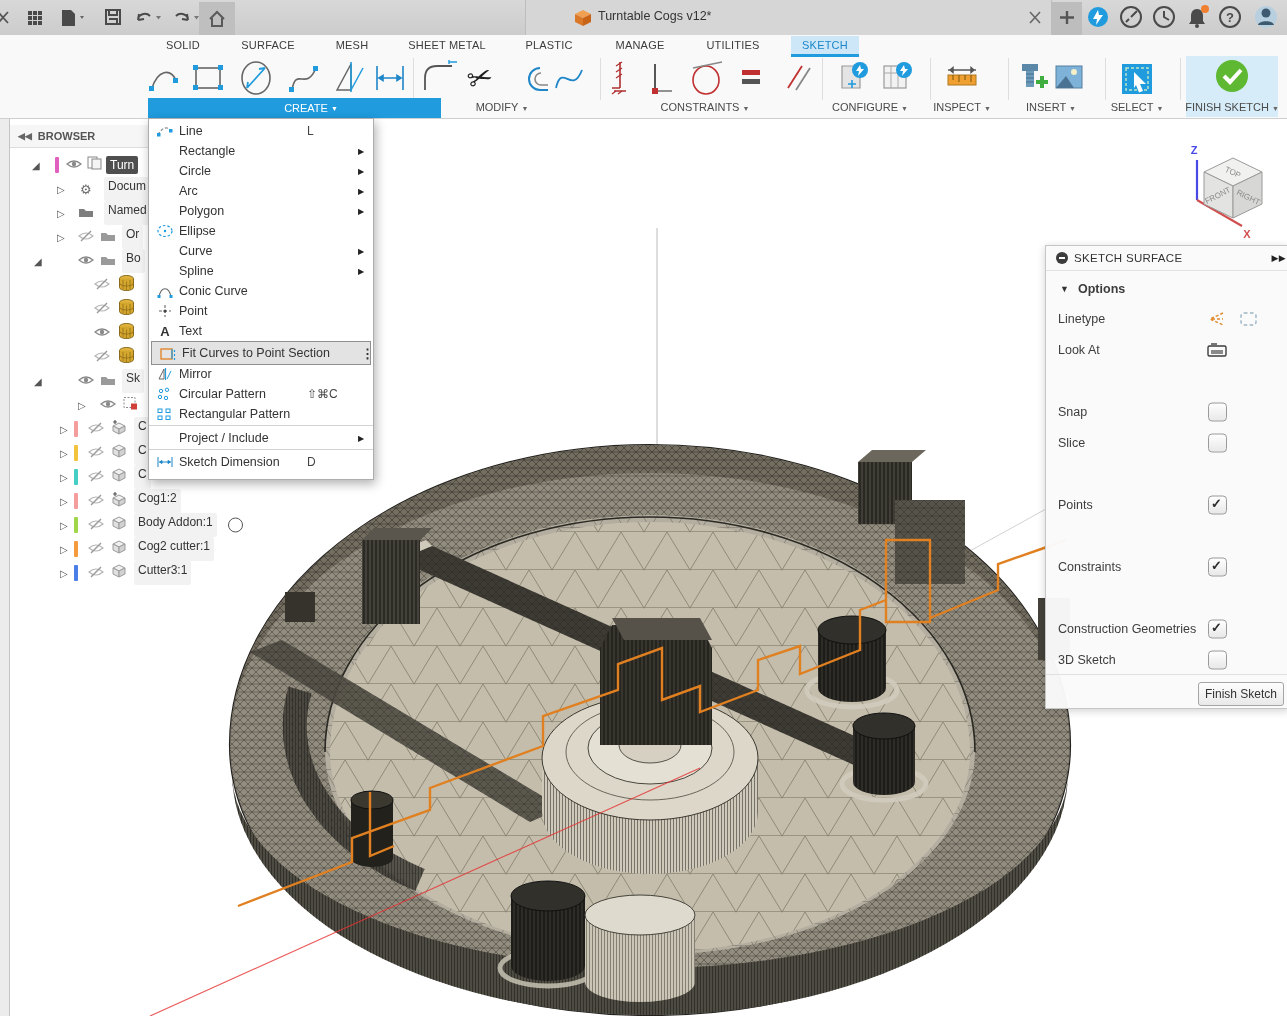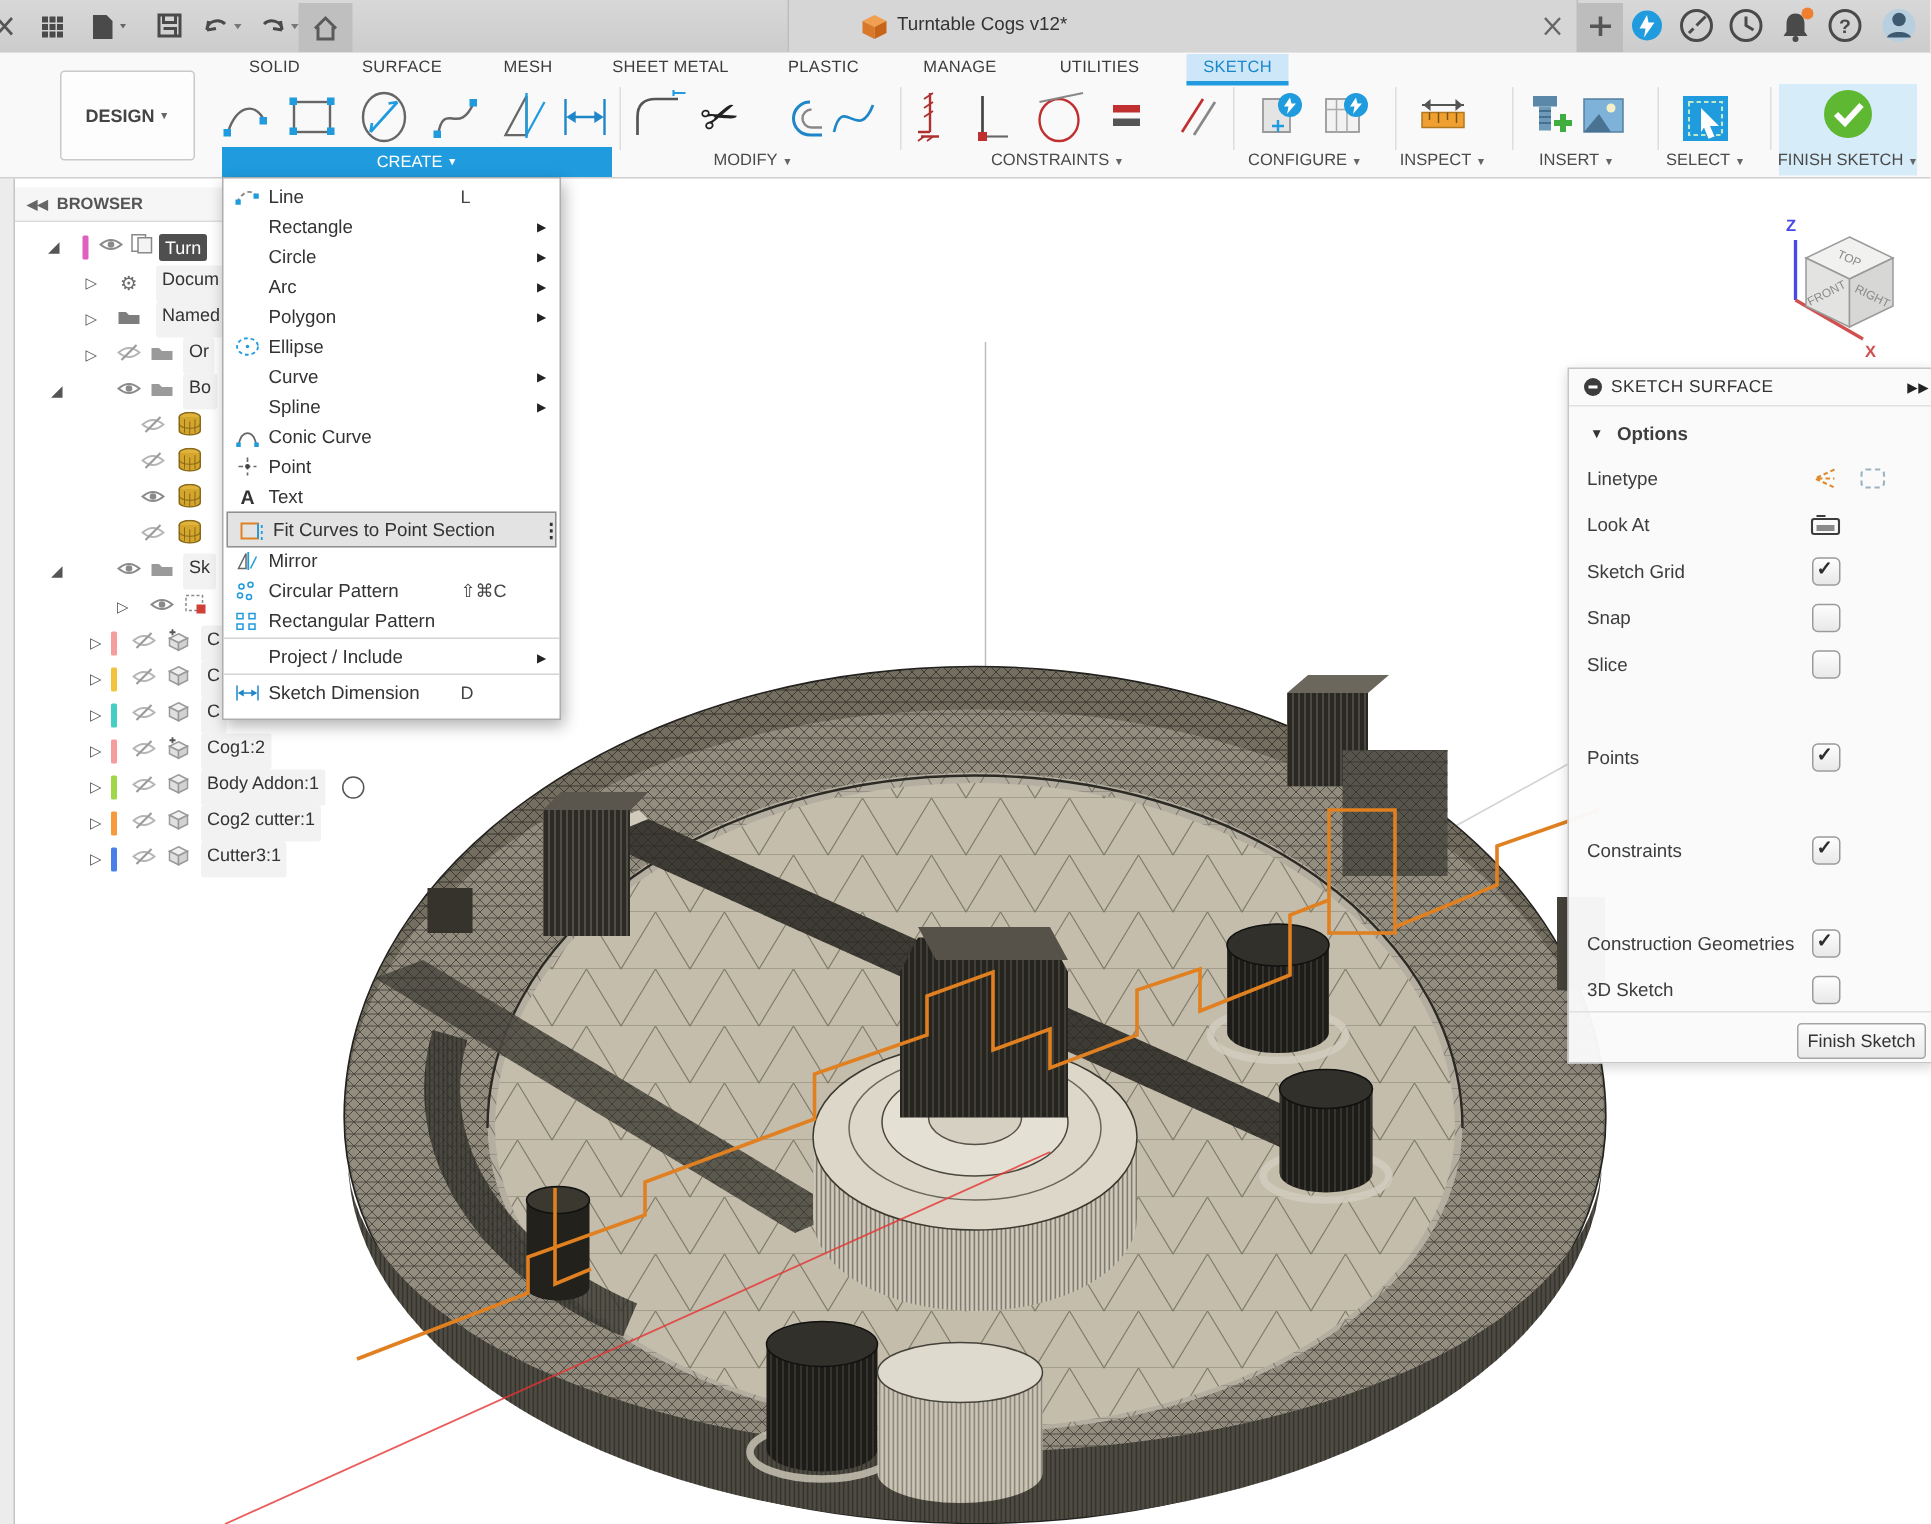--- a/index.html
+++ b/index.html
@@ -14,21 +14,21 @@
   #newtab-tile{left:1052px;top:2px;width:30px;height:33px;background:#bdbdbd;}
   .ttl{font-size:12.5px;color:#333;}
   .caret{font-size:7px;color:#666;margin-left:3px;}
   
   #toolbar{left:0;top:35px;width:1287px;height:83px;background:#f9f9f9;border-bottom:1px solid #cfcfcf;}
   .tab-lbl{position:absolute;top:4px;transform:translateX(-50%);font-size:11px;color:#3c3c3c;letter-spacing:.2px;}
   #tab-sketch-bg{left:791px;top:1px;width:68px;height:20px;background:#cde7f8;}
   #tab-sketch-ul{left:791px;top:19px;width:68px;height:3px;background:#1f9bde;}
   .grp-lbl{position:absolute;top:66px;transform:translateX(-50%);font-size:11px;color:#4a4a4a;white-space:nowrap;}
   #create-bar{left:148px;top:63px;width:260px;height:20px;background:#1f9bde;color:#fff;
-    display:flex;align-items:center;justify-content:center;font-size:11px;}
+    display:flex;align-items:center;justify-content:center;font-size:11px;padding-left:33px;}
   .vsep{position:absolute;top:23px;width:1px;height:42px;background:#dedede;}
   #design-box{left:40px;top:12px;width:88px;height:58px;background:#fdfdfd;border:1px solid #c9c9c9;
     border-radius:3px;display:flex;align-items:center;justify-content:center;font-size:12px;font-weight:bold;color:#444;}
   #finish-grp{left:1186px;top:21px;width:92px;height:61px;background:#d7ecf9;}
   
   #create-menu{left:148px;top:118px;width:224px;height:360px;background:#fff;border:1px solid #adadad;
     box-shadow:2px 4px 10px rgba(0,0,0,.3);z-index:40;}
   .mrow{position:absolute;left:0;width:224px;height:20px;display:flex;align-items:center;font-size:12.5px;color:#333;}
   .mrow .mi{width:22px;height:16px;margin-left:5px;display:flex;align-items:center;justify-content:center;flex:none;}
   .mrow .ml{margin-left:3px;white-space:nowrap;}
@@ -271,24 +271,20 @@
     <g>
       <circle cx="1266" cy="17" r="11" fill="#b8cfe0"></circle>
       <circle cx="1266" cy="13" r="4.5" fill="#3e5a70"></circle>
       <path d="M1258,25 c1,-5 15,-5 16,0 Z" fill="#3e5a70"></path>
       </g>
   </svg>
   <span class="abs ttl" style="left:598px;top:9px">Turntable Cogs v12*</span>
 </div>
 
 <div class="abs" id="toolbar">
-  <div class="abs" id="design-box">
-    <span>DESIGN</span>
-      <span class="caret">▼</span>
-  </div>
   <div class="abs" id="tab-sketch-bg"></div>
   <div class="abs" id="tab-sketch-ul"></div>
   <span class="tab-lbl" style="left:183px">SOLID</span>
   <span class="tab-lbl" style="left:268px">SURFACE</span>
   <span class="tab-lbl" style="left:352px">MESH</span>
   <span class="tab-lbl" style="left:447px">SHEET METAL</span>
   <span class="tab-lbl" style="left:549px">PLASTIC</span>
   <span class="tab-lbl" style="left:640px">MANAGE</span>
   <span class="tab-lbl" style="left:733px">UTILITIES</span>
   <span class="tab-lbl" style="left:825px;color:#1a87c8">SKETCH</span>
@@ -810,24 +806,20 @@
         </svg></span>
   </div>
   <div class="prow" style="top:89px">
     <span class="plabel">Look At</span>
     <span style="position:absolute;left:160px;top:6px"><svg width="22" height="18">
           <rect x="2" y="5" width="18" height="10" rx="1.5" fill="none" stroke="#3c3c3c" stroke-width="1.4"></rect>
           <rect x="5" y="9" width="12" height="4" fill="#8a8a8a"></rect>
           <path d="M5,3 h6" stroke="#3c3c3c" stroke-width="1.4"></path>
         </svg></span>
   </div>
-  <div class="prow" style="top:120px">
-    <span class="plabel">Sketch Grid</span>
-      <span class="cb checked"></span>
-  </div>
   <div class="prow" style="top:151px">
     <span class="plabel">Snap</span>
       <span class="cb"></span>
   </div>
   <div class="prow" style="top:182px">
     <span class="plabel">Slice</span>
       <span class="cb"></span>
   </div>
   <div class="prow" style="top:244px">
     <span class="plabel">Points</span>

